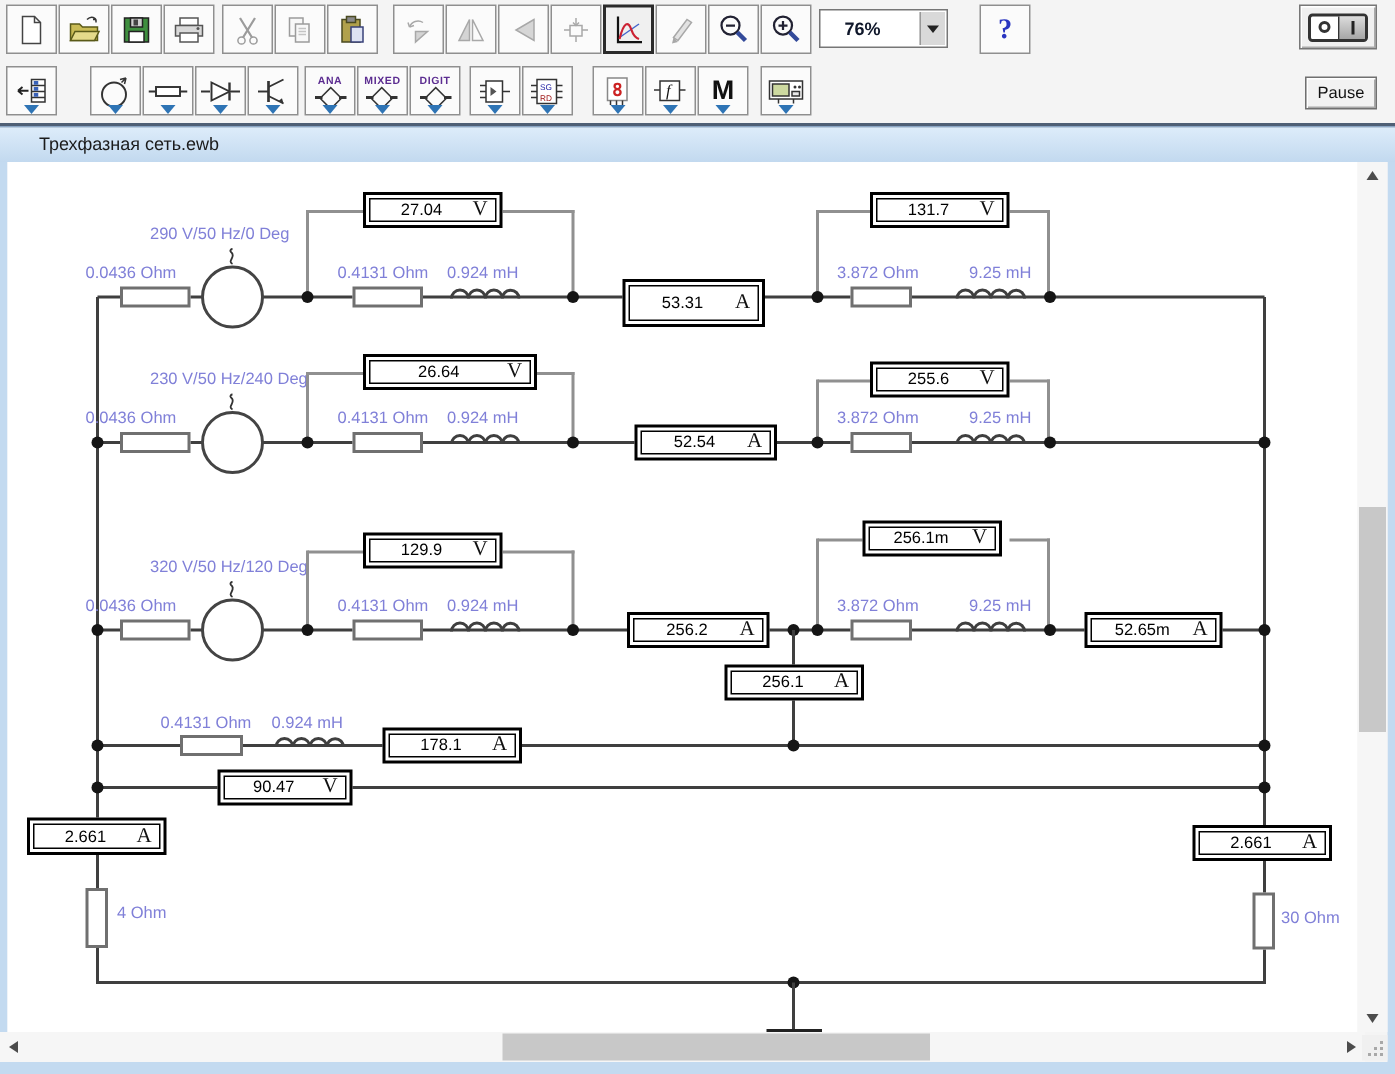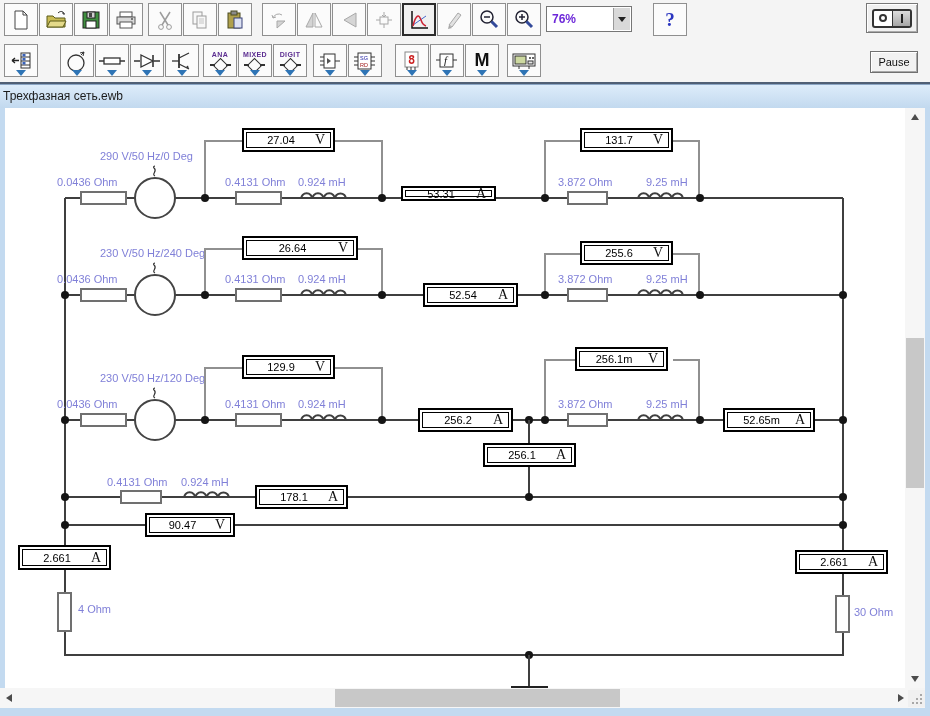--- a/index.html
+++ b/index.html
@@ -9,22 +9,22 @@
   .tbrow{position:absolute;left:0;width:930px;display:flex;align-items:flex-start;}
   #tb1{top:3px;} #tb2{top:44px;}
   .btn{width:34px;height:33px;background:#fbfbfb;border:1px solid #8f8f8f;box-sizing:border-box;
        display:flex;align-items:center;justify-content:center;position:relative;
        flex:0 0 auto;margin-right:1px;}
   .btn.active{border:2px solid #2b2b2b;background:#f0f0f0;}
   .sp{flex:0 0 auto;height:1px;}
   .tri{position:absolute;bottom:0;left:50%;transform:translateX(-50%);width:0;height:0;
        border-left:5px solid transparent;border-right:5px solid transparent;border-top:6px solid #2e74b5;}
   .combo{width:86px;height:26px;margin-top:3px;margin-right:1px;border:1px solid #767676;background:#fff;
-         display:flex;align-items:center;position:relative;font-size:12px;font-weight:bold;color:#6d28d9;
-         padding-left:5px;box-sizing:border-box;flex:0 0 auto;}
+         display:flex;align-items:center;position:relative;font-size:12px;font-weight:bold;color:#0f172a;
+         padding-left:16px;box-sizing:border-box;flex:0 0 auto;}
   .combo .dd{position:absolute;right:1px;top:1px;bottom:1px;width:16px;background:#d9d9d9;
              border-left:1px solid #999;display:flex;align-items:center;justify-content:center;}
   .dd i{width:0;height:0;border-left:4px solid transparent;border-right:4px solid transparent;
         border-top:5px solid #222;}
   .help{font-family:"Liberation Serif",serif;font-size:19px;font-weight:bold;color:#2a35c0;}
   .pbtn{width:52px;height:30px;background:#f0f0f0;border:1px solid #777;box-sizing:border-box;
         box-shadow:inset 1px 1px 0 #fff, inset -1px -1px 0 #aaa;
         display:flex;align-items:center;justify-content:center;flex:0 0 auto;margin-left:auto;margin-right:12px;}
   .pw{width:40px;height:19px;border:2px solid #333;border-radius:3px;display:flex;background:#fff;box-sizing:border-box;}
   .pw-l{flex:1;display:flex;align-items:center;justify-content:center;}
@@ -37,21 +37,21 @@
   .bin-ic{display:flex;flex-direction:column;align-items:center;line-height:1;}
   .bin-txt{font-size:7px;font-weight:bold;color:#5c2d91;letter-spacing:.4px;margin-bottom:2px;}
   .diam-wrap{display:flex;align-items:center;}
   .diam{width:9px;height:9px;border:1px solid #333;transform:rotate(45deg);display:inline-block;}
   .lead{width:5px;height:2px;background:#333;display:inline-block;}
   .misc-m{font-size:18px;font-weight:bold;color:#111;}
   
   .sep{position:absolute;top:82px;left:0;width:930px;height:2px;background:#4f5f75;}
   .doctitle{position:absolute;top:84px;left:0;width:930px;height:24px;box-sizing:border-box;
             background:linear-gradient(#ddecfa,#c2d9ef);border-top:1px solid #8aa5c4;
-            font-size:12px;color:#1b1b1b;line-height:23px;padding-left:3px;}
+            font-size:12px;color:#1b1b1b;line-height:23px;padding-left:26px;}
   .frame{background:#c3daf0;position:absolute;}
   .canvas{position:absolute;left:5px;top:108px;width:900px;height:580px;background:#fff;overflow:hidden;}
   
   .row{position:absolute;left:0;width:900px;height:0;}
   .wire,.gw,.node,.res,.resv,.src,.bar{position:absolute;display:block;}
   .wire{background:#3f3f3f;}
   .gw{background:#909090;}
   .node{width:8px;height:8px;border-radius:50%;background:#151515;}
   .res{background:#fff;border:2px solid #707070;box-sizing:border-box;}
   .resv{background:#fff;border:2px solid #707070;box-sizing:border-box;}
@@ -366,21 +366,21 @@
     <i class="gw" style="left:199px;top:-58px;width:2px;height:58px"></i>
     <i class="gw" style="left:200px;top:-58px;width:37px;height:2px"></i>
     <i class="gw" style="left:330px;top:-58px;width:48px;height:2px"></i>
     <i class="gw" style="left:376px;top:-58px;width:2px;height:58px"></i>
     <div class="meter" style="left:237px;top:-70px;width:93px;height:24px">
         <div class="in">
           <span class="val">27.04</span>
           <span class="unit">V</span>
         </div>
       </div>
-    <div class="meter" style="left:396px;top:-12px;width:95px;height:15px">
+    <div class="meter" style="left:410px;top:-12px;width:95px;height:32px">
         <div class="in">
           <span class="val">53.31</span>
           <span class="unit">A</span>
         </div>
       </div>
     <span class="lbl" style="left:553px;top:-22px">3.872 Ohm</span>
     <i class="res" style="left:562px;top:-7px;width:41px;height:14px"></i>
     <span class="lbl" style="left:641px;top:-22px">9.25 mH</span>
     <svg class="ind" style="left:632px;top:-10px" width="47" height="12" viewBox="0 0 47 12">
         <path d="M1 11A5.4 5.4 0 0 1 12.3 11A5.4 5.4 0 0 1 23.6 11A5.4 5.4 0 0 1 34.9 11A5.4 5.4 0 0 1 46 11" fill="none" stroke="#3f3f3f" stroke-width="2"></path>
@@ -449,21 +449,21 @@
         </div>
       </div>
     <i class="node" style="left:196px;top:-4px"></i>
     <i class="node" style="left:373px;top:-4px"></i>
     <i class="node" style="left:536px;top:-4px"></i>
     <i class="node" style="left:691px;top:-4px"></i>
   </div>
 
   <div class="row" style="top:312px">
     <i class="wire" style="left:60px;top:-1px;width:778px;height:2px"></i>
-    <span class="lbl" style="left:95px;top:-48px">230 V/50 Hz/120 Deg</span>
+    <span class="lbl" style="left:95px;top:-48px">320 V/50 Hz/120 Deg</span>
     <span class="lbl" style="left:52px;top:-22px">0.0436 Ohm</span>
     <i class="res" style="left:75px;top:-7px;width:47px;height:14px"></i>
     <i class="src" style="left:129px;top:-21px"></i>
     <svg class="ind" style="left:145px;top:-33px" width="10" height="12" viewBox="0 0 10 12">
         <path d="M5 11C1 9 8 6 4 3c-1-1 0-2 1-2" fill="none" stroke="#333" stroke-width="1.2"></path>
       </svg>
     <span class="lbl" style="left:220px;top:-22px">0.4131 Ohm</span>
     <i class="res" style="left:230px;top:-7px;width:47px;height:14px"></i>
     <span class="lbl" style="left:293px;top:-22px">0.924 mH</span>
     <svg class="ind" style="left:295px;top:-10px" width="47" height="12" viewBox="0 0 47 12">

